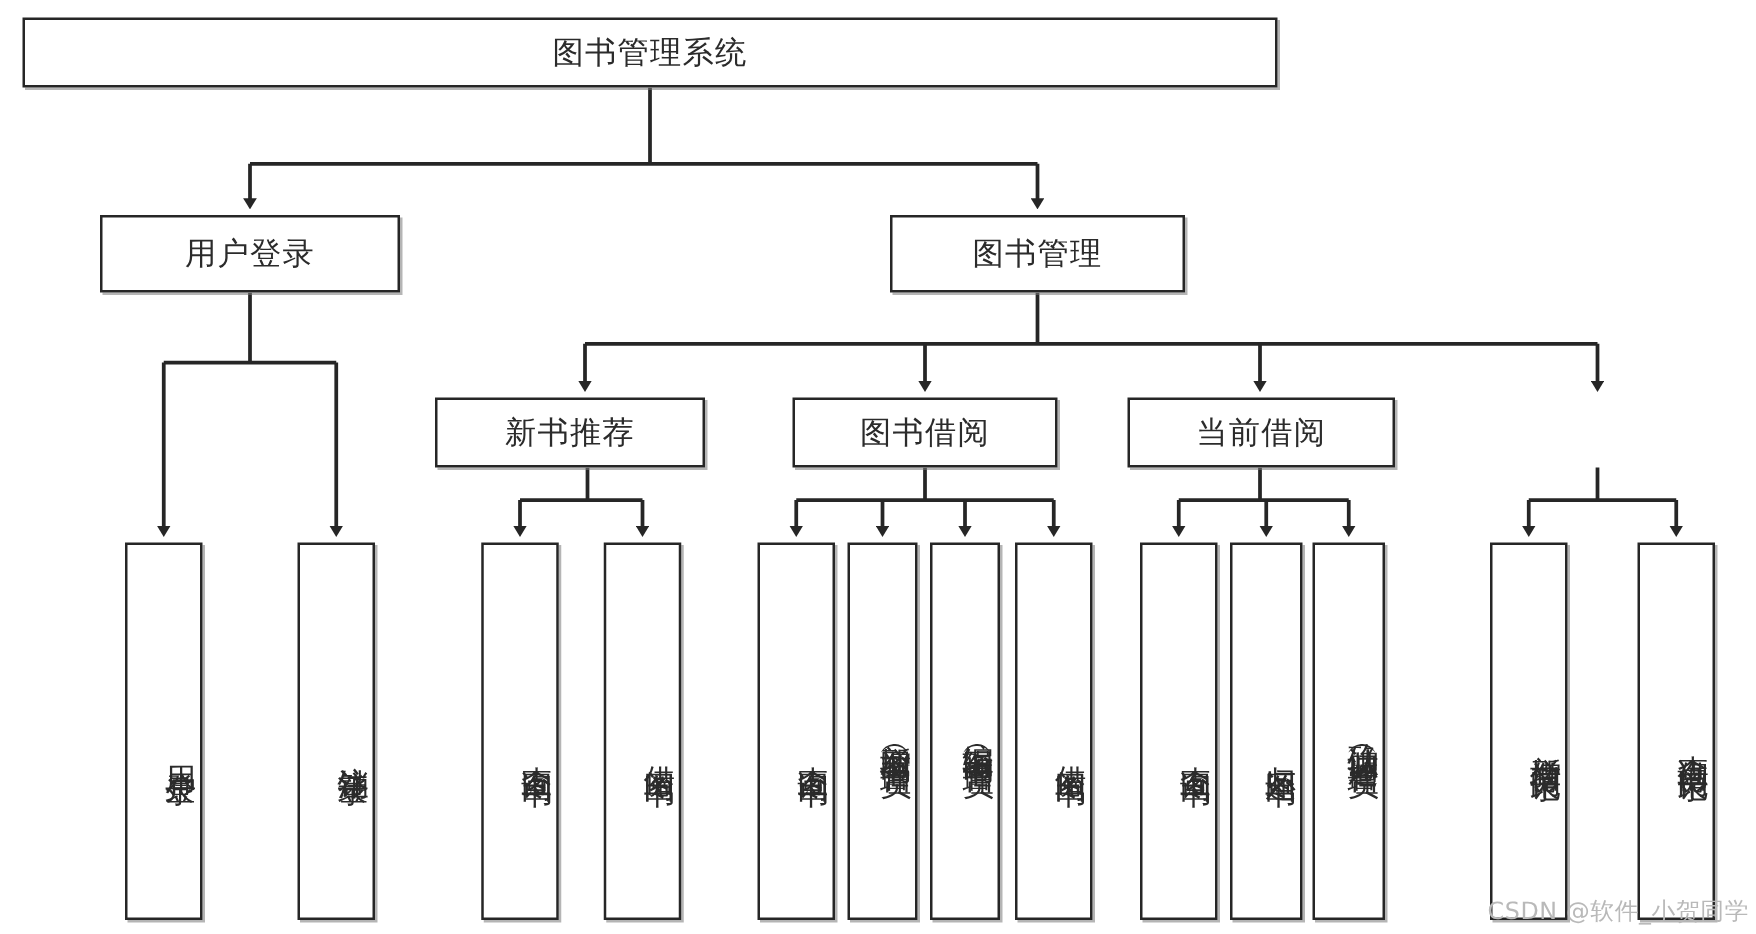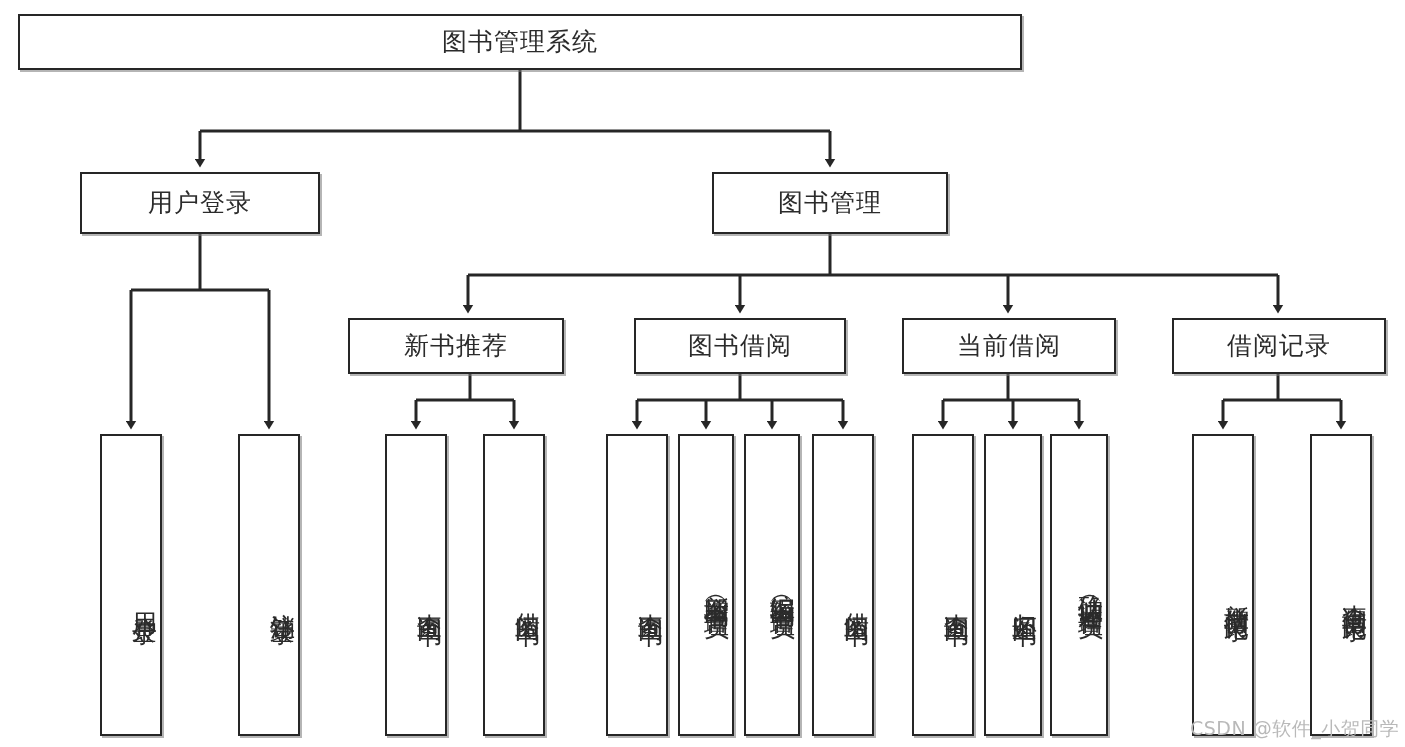--- a/index.html
+++ b/index.html
@@ -127,23 +127,20 @@
 
   <div class="node node-h" style="left:348px; top:318px; width:216px; height:56px;">
     <span>新书推荐</span>
   </div>
   <div class="node node-h" style="left:634px; top:318px; width:212px; height:56px;">
     <span>图书借阅</span>
   </div>
   <div class="node node-h" style="left:902px; top:318px; width:214px; height:56px;">
     <span>当前借阅</span>
   </div>
-  <div class="node node-h" style="left:1172px; top:318px; width:214px; height:56px;">
-    <span>借阅记录</span>
-  </div>
 
   <div class="node node-v" style="left:100px; top:434px; width:62px; height:302px;">
     <span>用户登录</span>
   </div>
   <div class="node node-v" style="left:238px; top:434px; width:62px; height:302px;">
     <span>注销登录</span>
   </div>
   <div class="node node-v" style="left:385px; top:434px; width:62px; height:302px;">
     <span>查询图书</span>
   </div>

